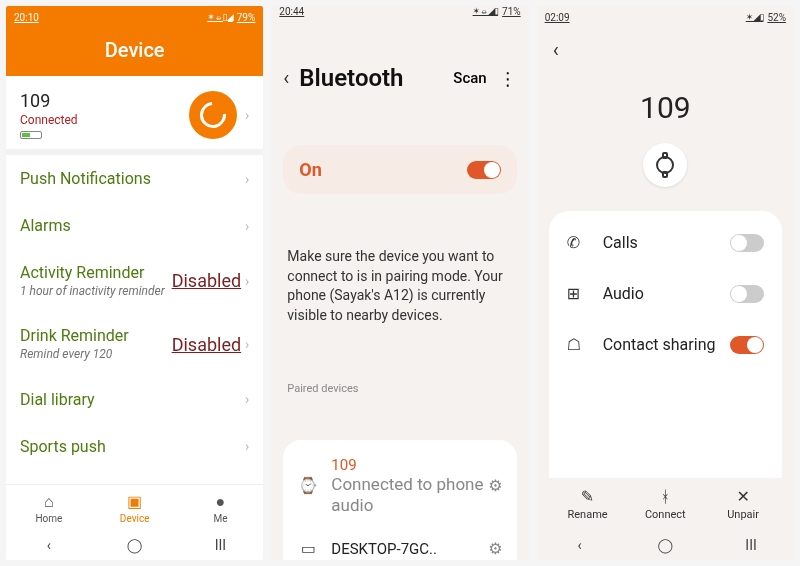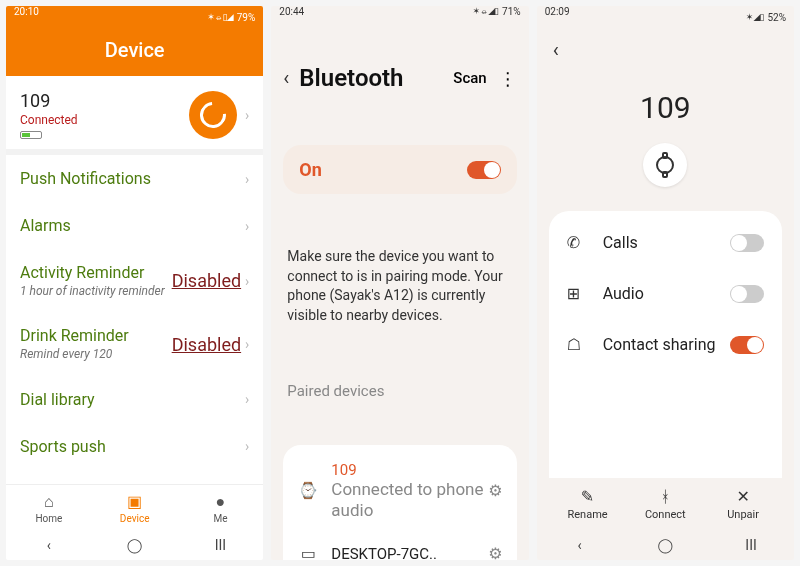--- a/index.html
+++ b/index.html
@@ -1,18 +1,18 @@
 <!DOCTYPE html>
 <html><head>
 <meta charset="utf-8">
 <style>
   * { box-sizing: border-box; margin: 0; padding: 0; font-family: -apple-system, Roboto, Arial, sans-serif; }
   body { background: #f5f5f5; width: 800px; height: 566px; display: flex; gap: 8px; padding: 6px; }
   .phone { flex: 1; background: #fff; display: flex; flex-direction: column; position: relative; overflow: hidden; border-radius: 2px; }
-  .statusbar { height: 22px; display: flex; justify-content: space-between; font-size: 10px; padding: 0 8px; color: #333; }
+  .statusbar { height: 22px; display: flex; align-items: center; justify-content: space-between; font-size: 10px; padding: 0 8px; color: #333; text-decoration: underline; }
   .statusbar .right { display:flex; gap:4px; align-items:center; }
   .sb-icons { font-size: 9px; letter-spacing: -1px; }
 
   
   .p1-header { background: #f47b00; color: #fff; text-align: center; font-size: 20px; font-weight: 500; padding: 10px 0 14px; }
   .p1-device { display:flex; align-items:center; padding: 14px 14px 10px; }
   .p1-devtext { flex:1; }
   .p1-devname { font-size:18px; color:#222; }
   .p1-status { font-size:12px; color:#b91c1c; margin-top:2px; }
   .p1-battery { width:22px; height:8px; border:1px solid #888; border-radius:2px; margin-top:4px; position:relative; }
@@ -39,21 +39,21 @@
   .p2-header { display:flex; align-items:center; padding:10px 12px; }
   .p2-title { font-size:24px; font-weight:600; flex:1; margin-left:10px; color:#111; }
   .p2-scan { font-size:15px; font-weight:500; margin-right:12px; }
   .p2-onrow { margin:6px 12px 10px; padding:14px 16px; background:#f6ece5; border-radius:18px; display:flex; align-items:center; }
   .p2-on { color:#e0572a; font-size:18px; font-weight:700; flex:1; }
   .toggle { width:34px; height:18px; border-radius:10px; background:#e0572a; position:relative; }
   .toggle::after { content:""; position:absolute; right:1px; top:1px; width:16px; height:16px; background:#fff; border-radius:50%; }
   .toggle.off { background:#ccc; }
   .toggle.off::after { right:auto; left:1px; }
   .p2-info { font-size:14px; color:#333; padding:6px 16px 14px; line-height:1.4; }
-  .p2-section { font-size:15px; color:#888; padding:6px 16px 8px; }
+  .p2-section { font-size:11px; color:#888; padding:6px 16px 8px; }
   .p2-list { background:#fff; border-radius:18px; margin:0 12px; padding:4px 0; }
   .p2-row { display:flex; align-items:center; padding:12px 14px; }
   .p2-row-icon { width:22px; text-align:center; color:#444; font-size:16px; margin-right:12px; }
   .p2-row-main { flex:1; }
   .p2-row-title { font-size:15px; color:#222; }
   .p2-row-title.accent { color:#e0572a; }
   .p2-row-sub { font-size:17px; color:#888; line-height:1.2; }
   .gear { color:#888; font-size:16px; }
 
   

